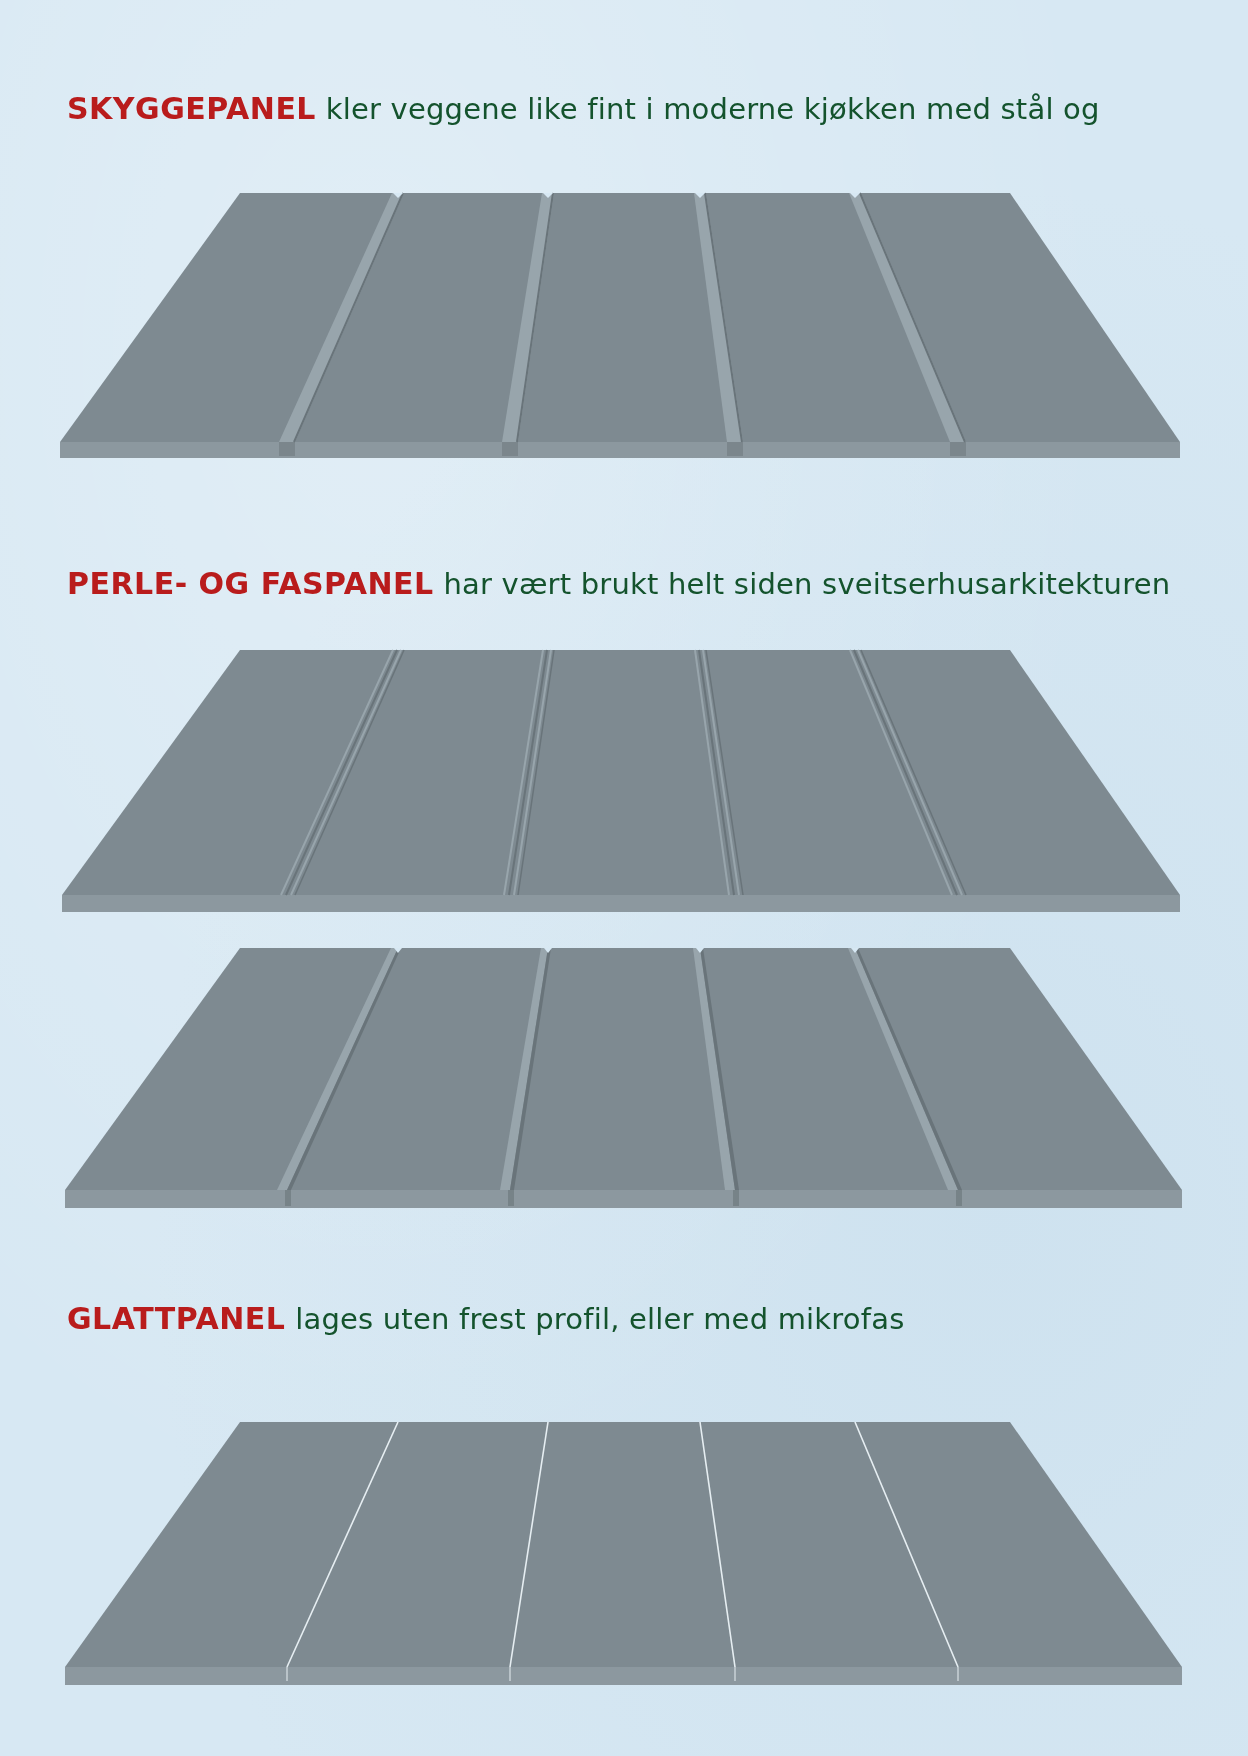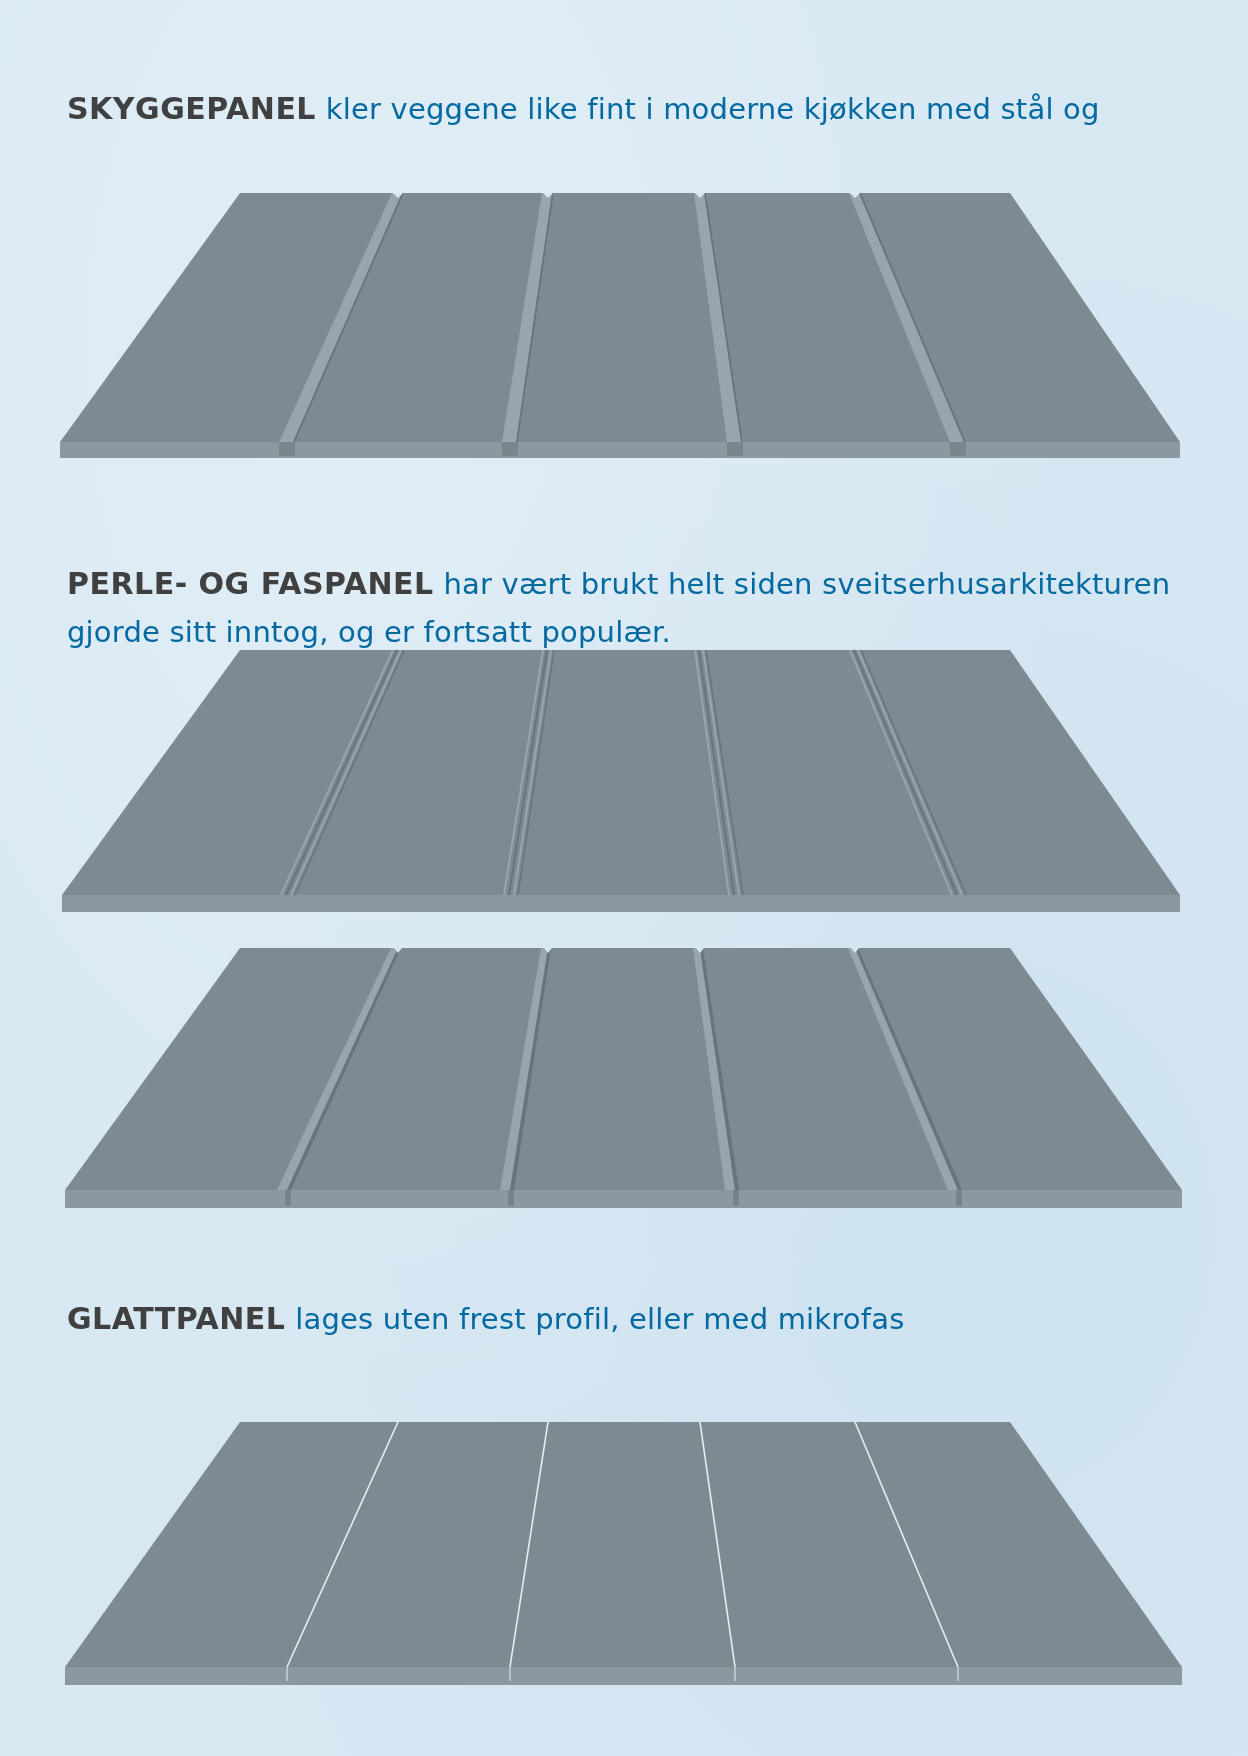--- a/index.html
+++ b/index.html
@@ -16,42 +16,41 @@
       radial-gradient(ellipse at 80% 70%, rgba(190,215,232,0.35), rgba(190,215,232,0) 60%),
       #d7e8f3;
   }
   .caption {
     position: absolute; left: 67px;
     font-size: 30px; line-height: 48px; letter-spacing: 0.2px;
     color: #33363a;
   }
   .caption .title {
     font-family: "DejaVu Sans", sans-serif;
-    font-weight: bold; color: #404040; letter-spacing: 0.5px;
+    font-weight: bold; color: #b91c1c; letter-spacing: 0.5px;
   }
-  .caption .body { font-weight: normal; color: #0369a1; font-size: 29px; }
+  .caption .body { font-weight: normal; color: #14532d; font-size: 29px; }
   #cap-1 { top: 85px; width: 1120px; }
   #cap-2 { top: 560px; width: 1130px; }
   #cap-3 { top: 1295px; width: 1120px; }
   .panel-svg { position: absolute; left: 0; overflow: visible; }
 </style>
 </head>
 <body>
 
 <div class="page-bg"></div>
 
 <div class="caption" id="cap-1">
   <span class="title">SKYGGEPANEL</span>
   <span class="body">kler veggene like fint i moderne kjøkken med stål og</span><br>
 </div>
 
 <div class="caption" id="cap-2">
   <span class="title">PERLE- OG FASPANEL</span>
   <span class="body">har vært brukt helt siden sveitserhusarkitekturen</span><br>
-  <span class="body">gjorde sitt inntog, og er fortsatt populær.</span>
 </div>
 
 <div class="caption" id="cap-3">
   <span class="title">GLATTPANEL</span>
   <span class="body">lages uten frest profil, eller med mikrofas</span>
 </div>
 
 <svg class="panel-svg" width="1248" height="1756" style="top:0">
   <g id="panel-0">
       <rect x="60" y="442" width="1120" height="16" fill="#8c989f"></rect>

